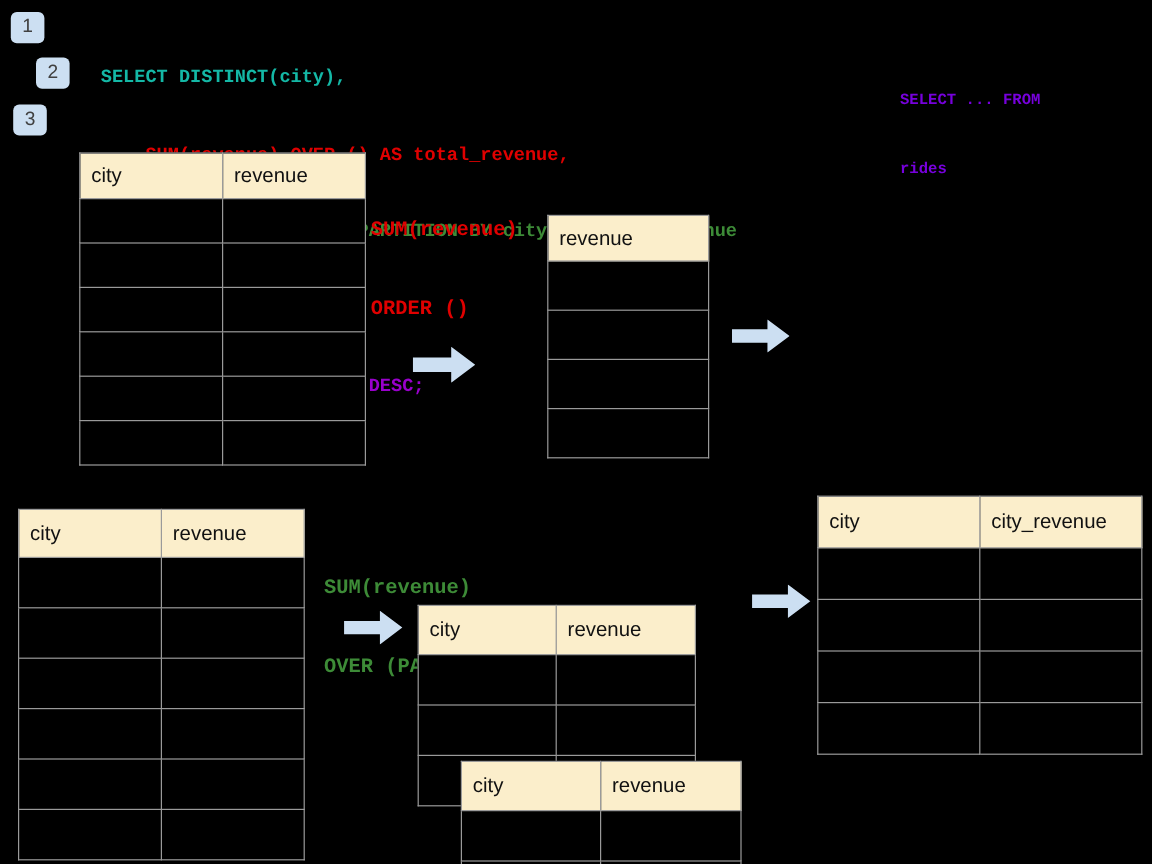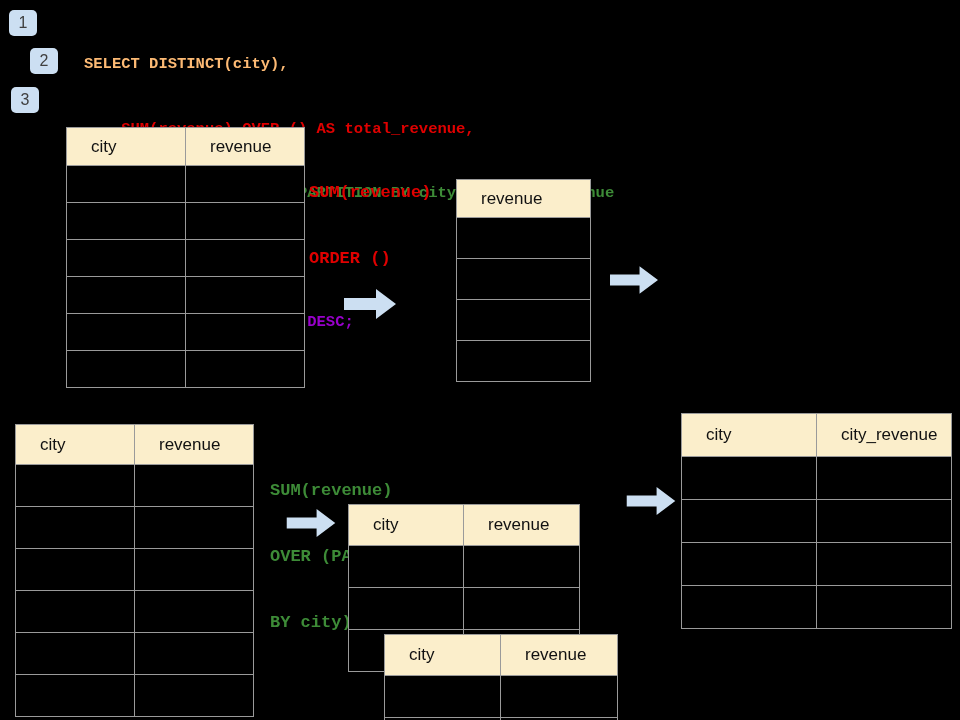--- a/index.html
+++ b/index.html
@@ -72,55 +72,58 @@
     padding: 0;
     background: #000000;
   }
   .tbl th {
     border: 1px solid #9a9a9a;
     background: #fbeecb;
     color: #111111;
     text-align: left;
     font-weight: normal;
     font-family: "Liberation Sans", sans-serif;
-    padding: 0 0 0 24px;
+    padding: 0 0 0 9px;
   }
 
   
   .arrow {
     position: absolute;
   }
 </style>
 </head>
 <body>
 
 <div id="stage">
 
   <div class="badge" style="left:9px;  top:10px;">1</div>
   <div class="badge" style="left:30px; top:48px;">2</div>
   <div class="badge" style="left:11px; top:87px;">3</div>
 
   <div class="sql" style="left:84px; top:11px;">
-    <span class="sql-line" style="color:#fdba74">SELECT DISTINCT(city),</span>
+    <span class="sql-line" style="color:#14b8a6">SELECT DISTINCT(city),</span>
     <span class="sql-line" style="color:#e00000">    SUM(revenue) OVER () AS total_revenue,</span>
     <span class="sql-line" style="color:#3d8b37">    SUM(revenue) OVER (PARTITION BY city) as city_revenue</span>
     <span class="sql-line" style="color:#9900cc">  FROM rides</span>
     <span class="sql-line" style="color:#9900cc">  ORDER by city_revenue DESC;</span>
   </div>
 
+  <div class="anno" style="left:750px; top:36px; color:#7700dd; font-size:13px; line-height:19px;">
+    <span style="display:block">SELECT ... FROM</span>
+    <span style="display:block">rides</span>
+  </div>
 
   <div class="anno" style="left:309px; top:138px; color:#e00000;">
     <span style="display:block">SUM(revenue)</span>
     <span style="display:block">ORDER ()</span>
   </div>
 
   <div class="anno" style="left:270px; top:436px; color:#3d8b37;">
     <span style="display:block">SUM(revenue)</span>
     <span style="display:block">OVER (PARTITION</span>
-    <span style="display:block">BY city)</span>
   </div>
 
   <table class="tbl" style="left:66px; top:127px; width:238px;">
     <colgroup>
         <col style="width:119px">
         <col style="width:119px">
       </colgroup>
     <thead>
       <tr>
         <th style="height:37px; font-size:17px;">city</th>

